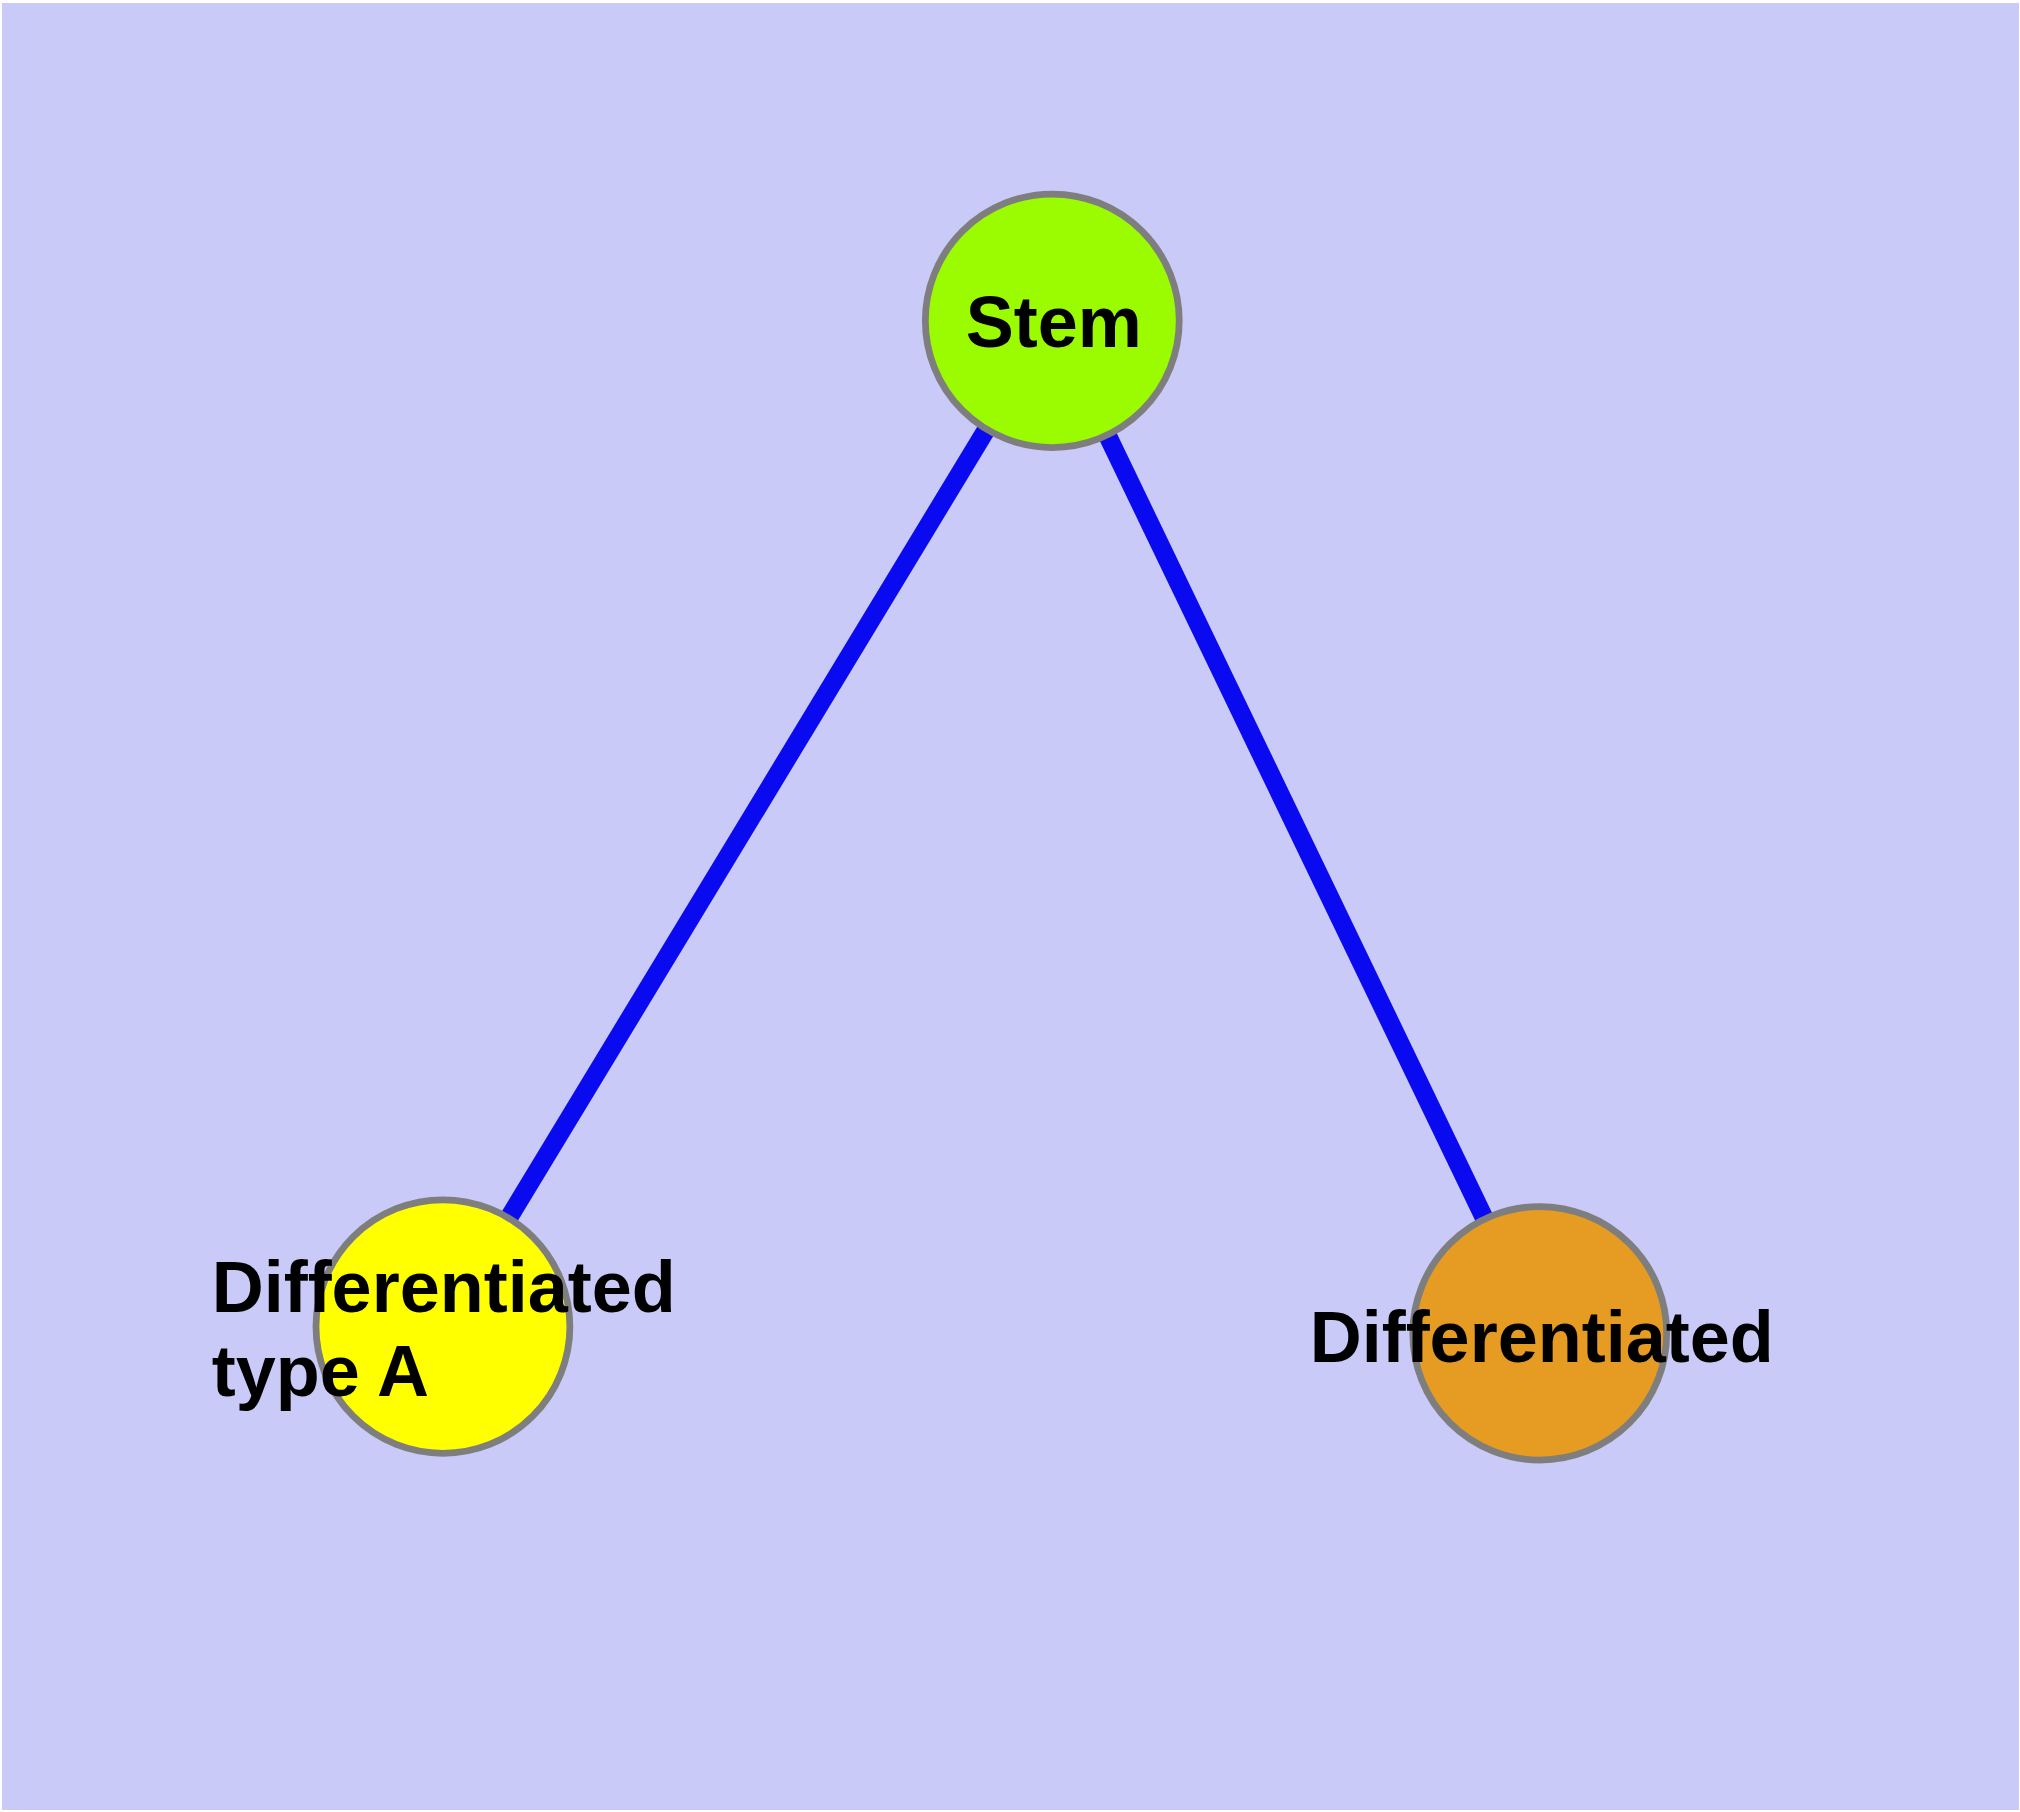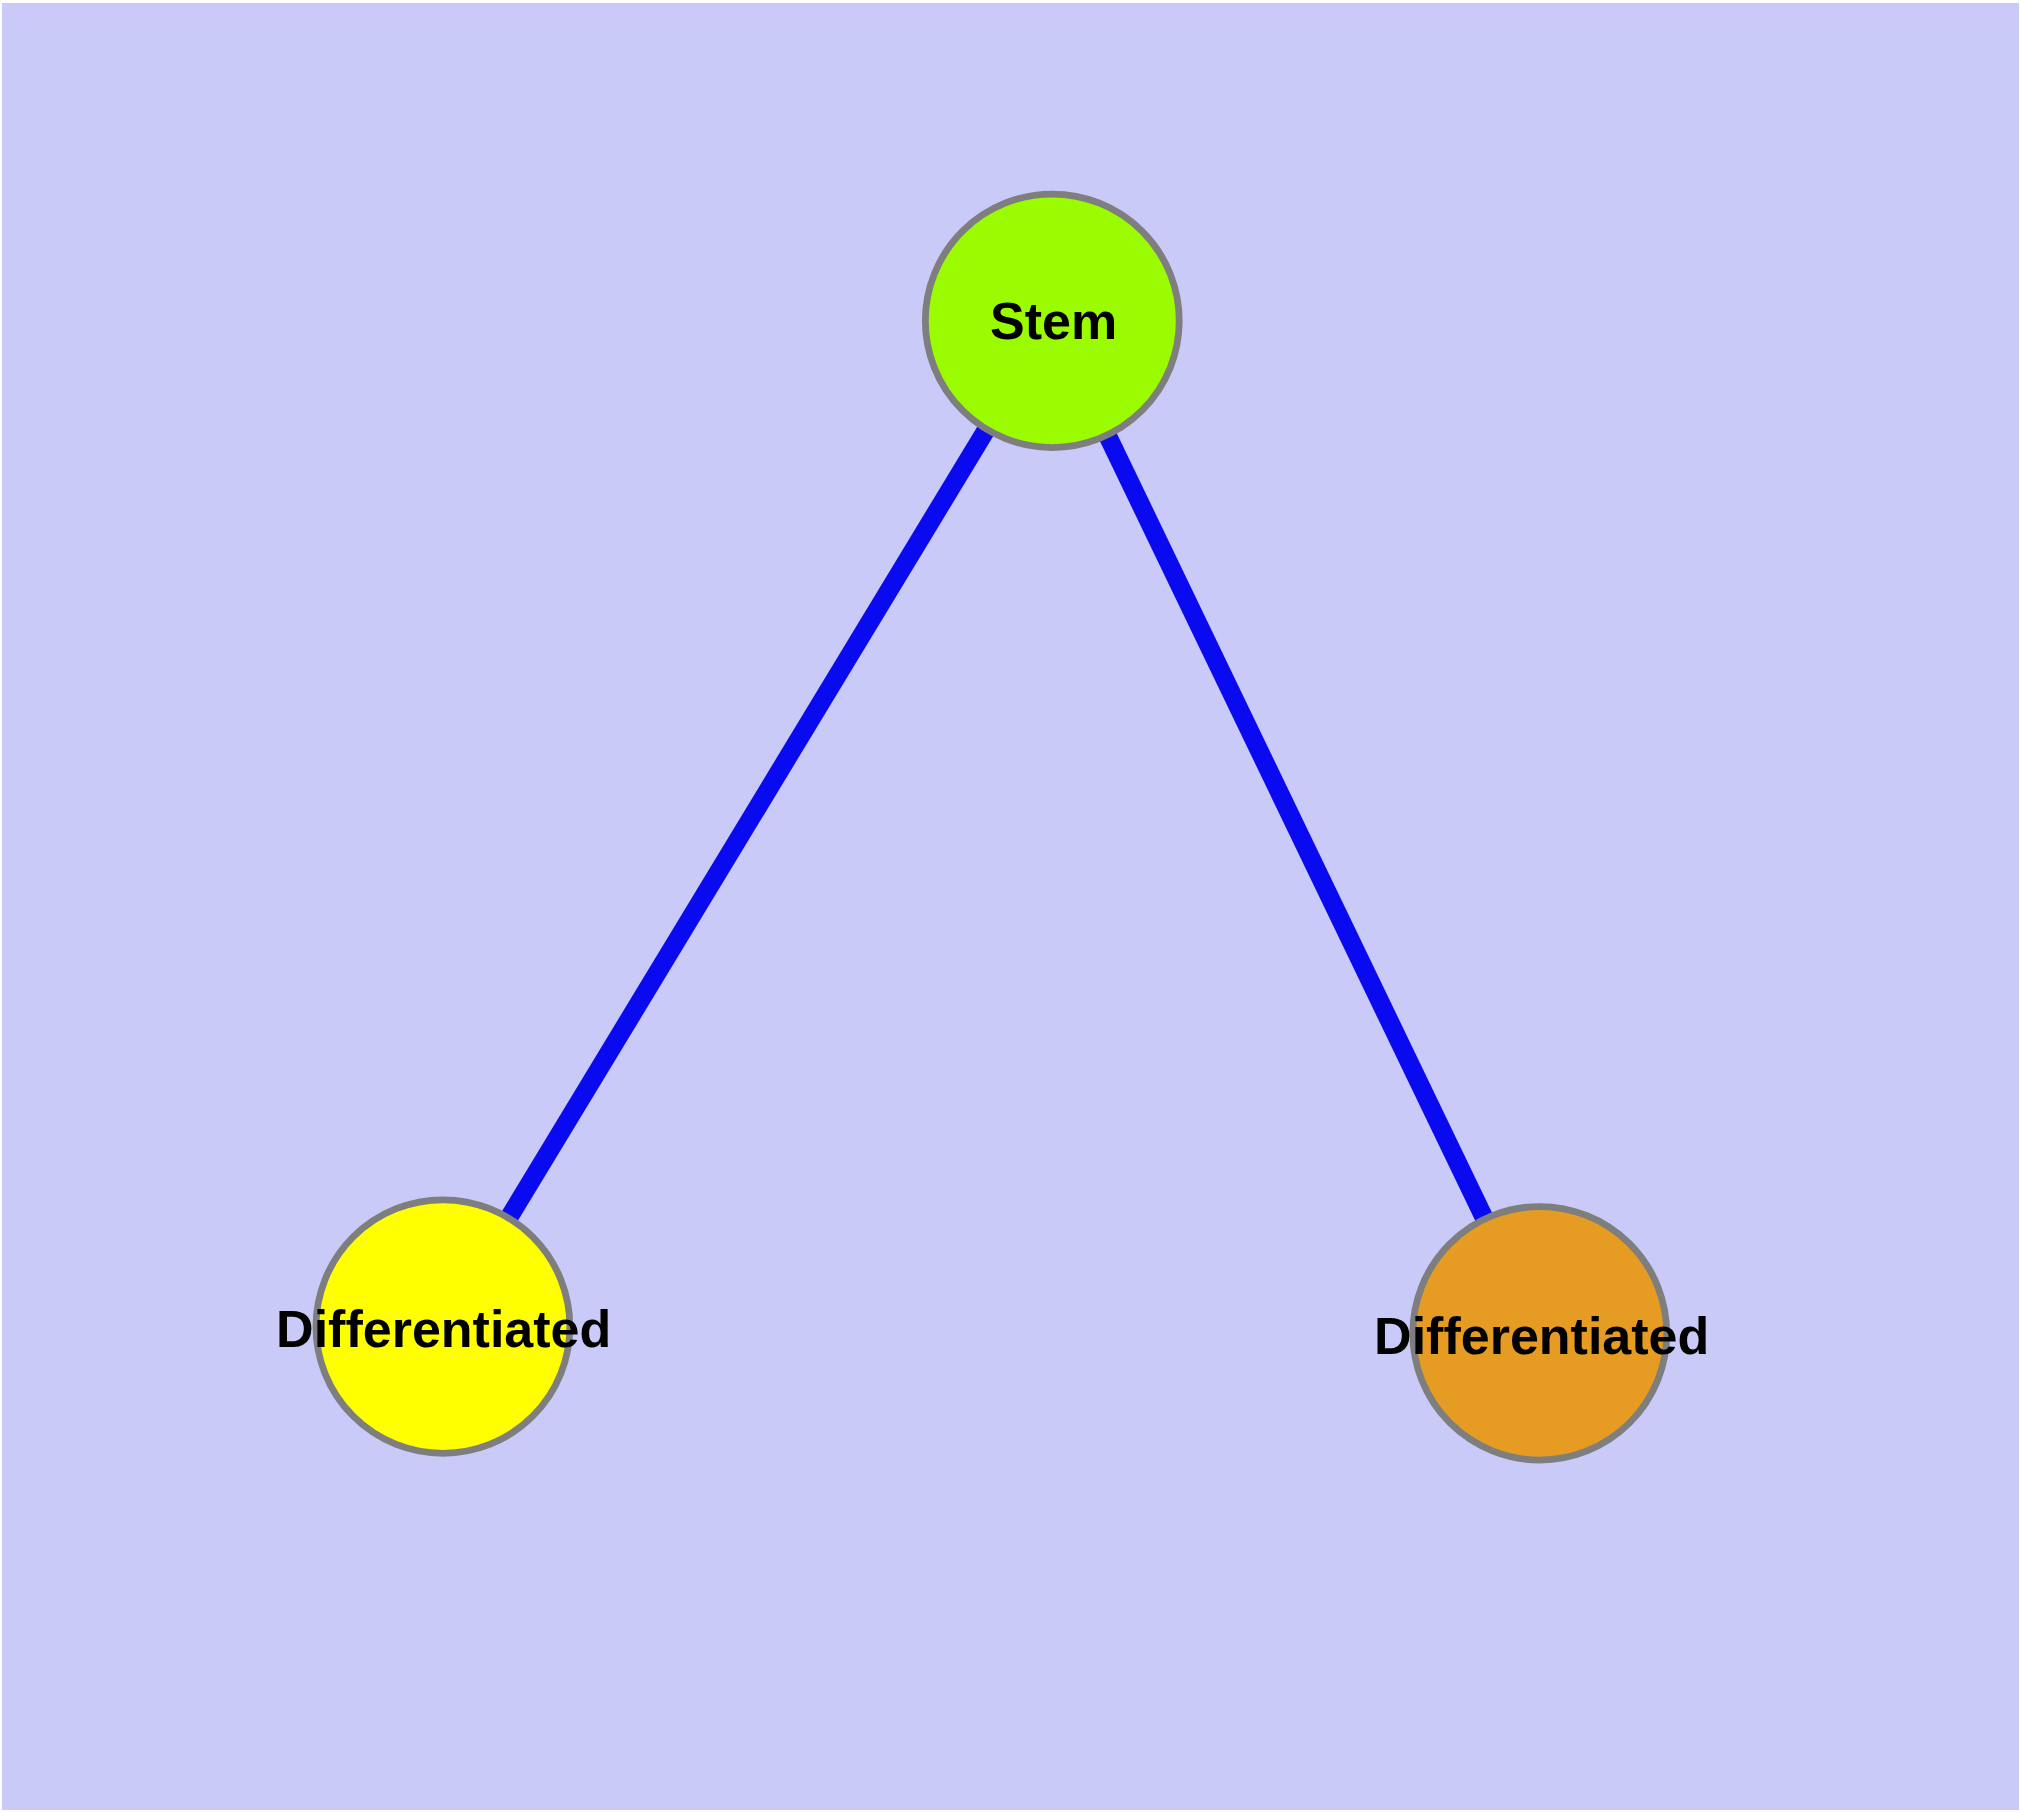--- a/index.html
+++ b/index.html
@@ -29,21 +29,21 @@
     top: 0;
     width: 100%;
     height: 100%;
   }
   .node-label {
     position: absolute;
     transform: translate(-50%, -50%);
     text-align: left;
     white-space: nowrap;
     font-weight: bold;
-    font-size: 52px;
+    font-size: 72px;
     line-height: 1.18;
     letter-spacing: 0px;
   }
   .lbl-line {
     display: block;
   }
 </style>
 </head>
 <body>
 
@@ -58,20 +58,21 @@
       <circle cx="521" cy="1566" r="150" fill="#FFFF00" stroke="#7E7E7E" stroke-width="8"></circle>
       <circle cx="1817" cy="1574" r="150" fill="#E69B23" stroke="#7E7E7E" stroke-width="8"></circle>
     </svg>
 
     <div class="node-label" style="left: 1052px; top: 319px; color: rgb(0, 0, 0);">
       <span class="lbl-line">Stem</span>
     </div>
 
     <div class="node-label" style="left: 442px; top: 1327px; color: rgb(0, 0, 0);">
       <span class="lbl-line">Differentiated</span>
+      <span class="lbl-line">type A</span>
     </div>
 
     <div class="node-label" style="left: 1540px; top: 1334px; color: rgb(0, 0, 0);">
       <span class="lbl-line">Differentiated</span>
     </div>
 
   </div>
 </div>
 
 

